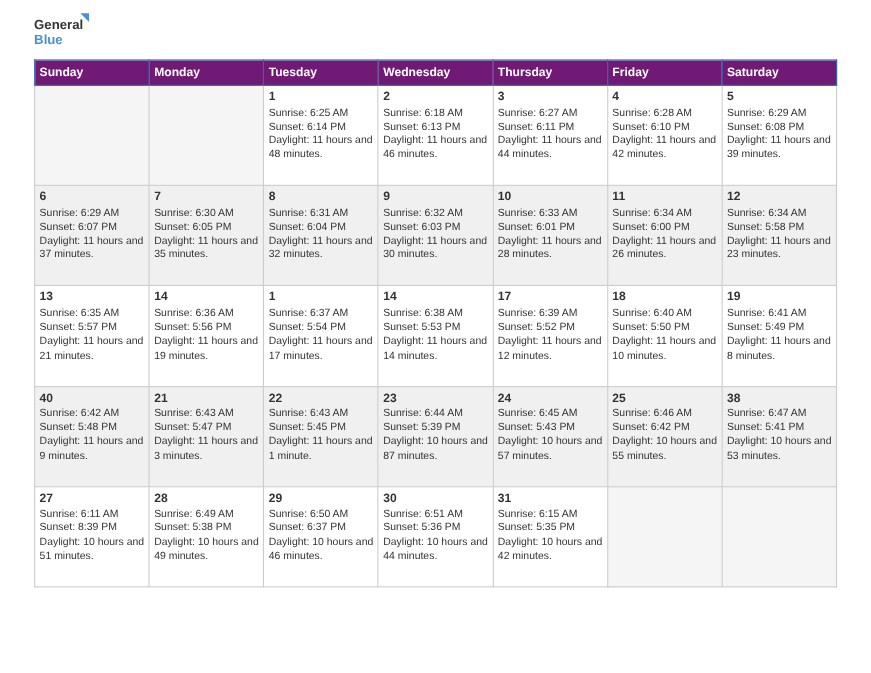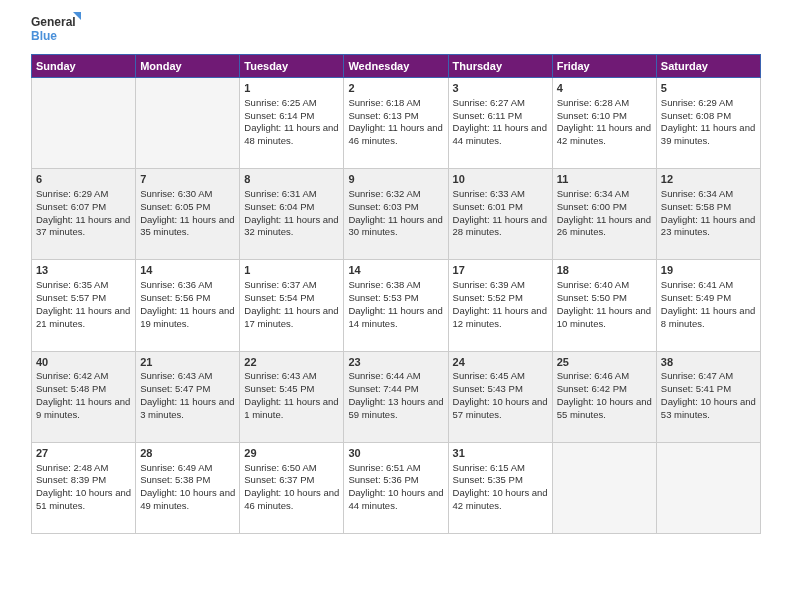--- a/index.html
+++ b/index.html
@@ -249,22 +249,22 @@
           </td>
           <td>
             <span class="day-number">22</span>
             <div>Sunrise: 6:43 AM</div>
             <div>Sunset: 5:45 PM</div>
             <div>Daylight: 11 hours and 1 minute.</div>
           </td>
           <td>
             <span class="day-number">23</span>
             <div>Sunrise: 6:44 AM</div>
-            <div>Sunset: 7:44 PM</div>
-            <div>Daylight: 13 hours and 59 minutes.</div>
+            <div>Sunset: 5:39 PM</div>
+            <div>Daylight: 10 hours and 87 minutes.</div>
           </td>
           <td>
             <span class="day-number">24</span>
             <div>Sunrise: 6:45 AM</div>
             <div>Sunset: 5:43 PM</div>
             <div>Daylight: 10 hours and 57 minutes.</div>
           </td>
           <td>
             <span class="day-number">25</span>
             <div>Sunrise: 6:46 AM</div>
@@ -274,21 +274,21 @@
           <td>
             <span class="day-number">38</span>
             <div>Sunrise: 6:47 AM</div>
             <div>Sunset: 5:41 PM</div>
             <div>Daylight: 10 hours and 53 minutes.</div>
           </td>
         </tr>
         <tr>
           <td>
             <span class="day-number">27</span>
-            <div>Sunrise: 2:48 AM</div>
+            <div>Sunrise: 6:11 AM</div>
             <div>Sunset: 8:39 PM</div>
             <div>Daylight: 10 hours and 51 minutes.</div>
           </td>
           <td>
             <span class="day-number">28</span>
             <div>Sunrise: 6:49 AM</div>
             <div>Sunset: 5:38 PM</div>
             <div>Daylight: 10 hours and 49 minutes.</div>
           </td>
           <td>

